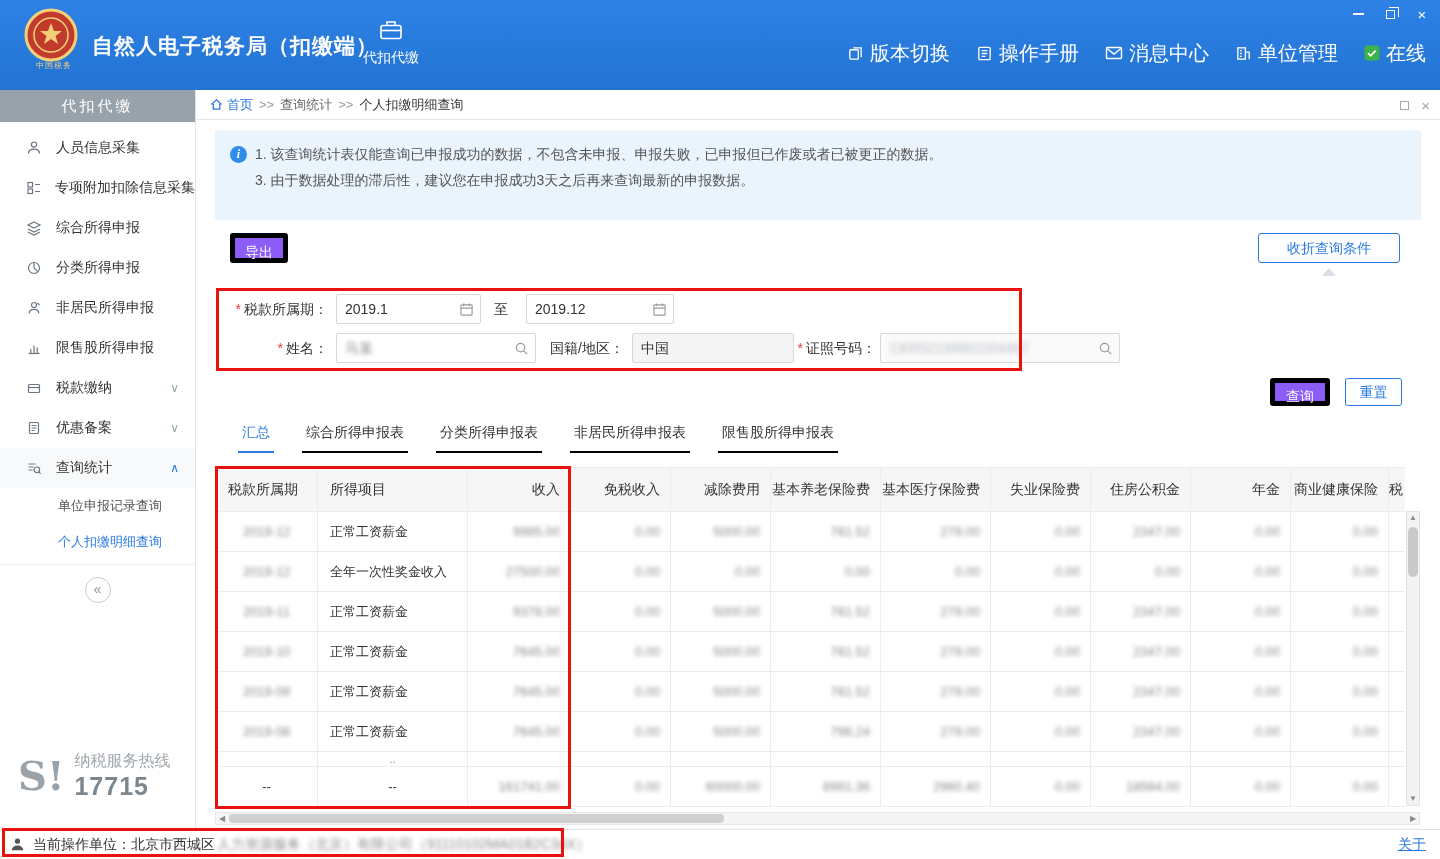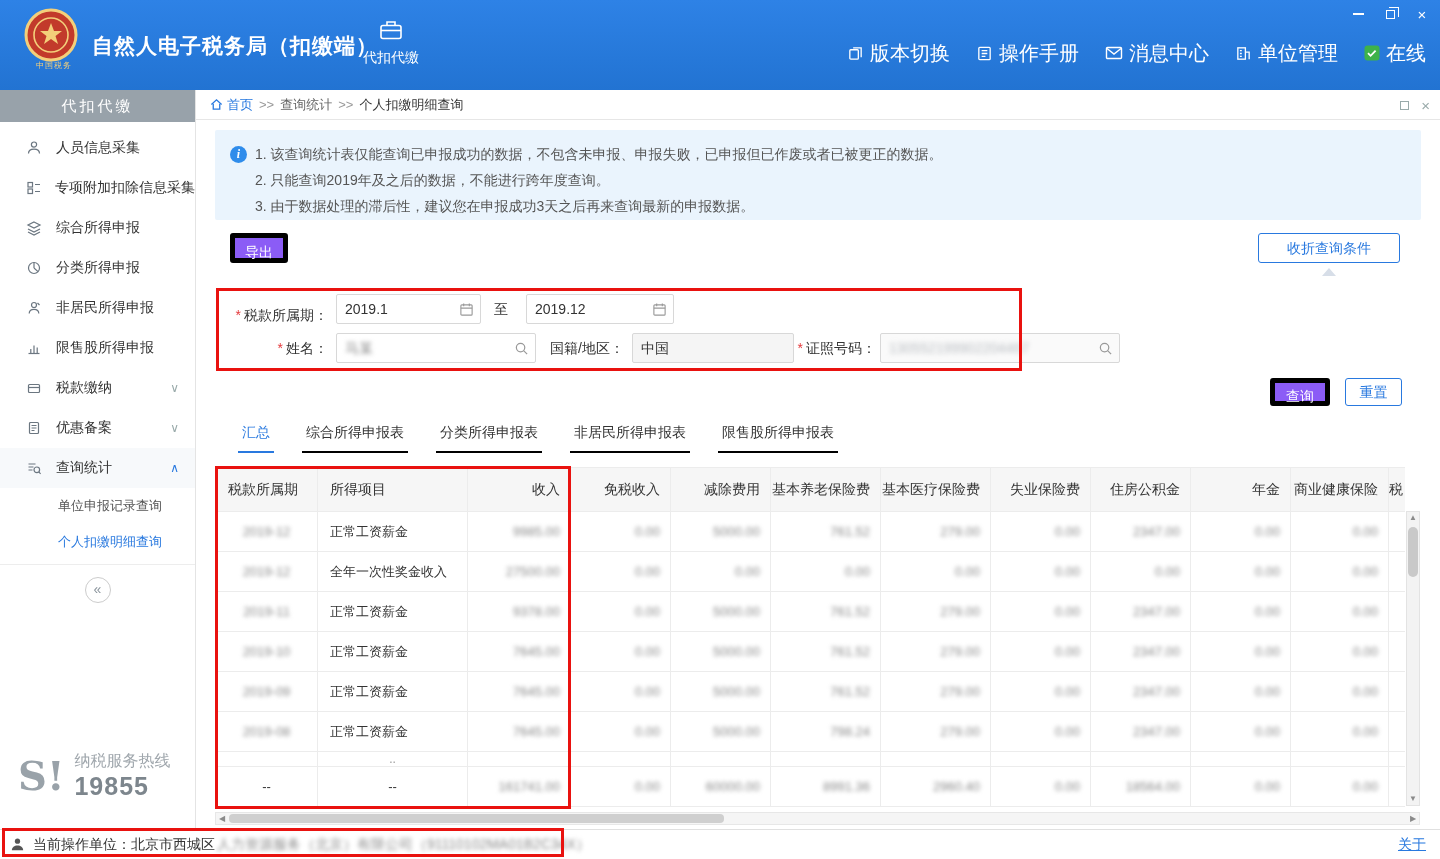--- a/index.html
+++ b/index.html
@@ -309,21 +309,21 @@
         </ul>
       </li>
     </ul>
     <div class="collapse-wrap">
       <span class="collapse-btn">«</span>
     </div>
     <div class="hotline">
       <span class="hotline-icon">S!</span>
       <span>
         <span class="hotline-label" style="display:block">纳税服务热线</span>
-        <span class="hotline-number" style="display:block">19855</span>
+        <span class="hotline-number" style="display:block">17715</span>
       </span>
     </div>
   </aside>
 
   <div class="crumbbar">
     <span class="crumb-home">
       <span>
         <svg width="13" height="13" viewBox="0 0 14 14" fill="none" stroke="#2979df" stroke-width="1.4">
           <path d="M1.5 7l5.5-5 5.5 5"></path>
             <path d="M3.5 6.2V12h7V6.2"></path>
@@ -341,29 +341,28 @@
         </span>
       <span class="ci-close">×</span>
     </span>
   </div>
 
   <section class="content">
 
     <div class="notice">
       <span class="info-icon">i</span>
       <div class="nline">1. 该查询统计表仅能查询已申报成功的数据，不包含未申报、申报失败，已申报但已作废或者已被更正的数据。</div>
-      <div class="nline">2. 只能查询2019年及之后的数据，不能进行跨年度查询。</div>
       <div class="nline">3. 由于数据处理的滞后性，建议您在申报成功3天之后再来查询最新的申报数据。</div>
     </div>
 
     <span class="btn btn-primary export-btn">导出</span>
     <span class="btn btn-ghost collapse-query-btn">收折查询条件</span>
     <span class="query-caret"></span>
 
-    <span class="flabel" style="left:16px;top:180px;width:116px"><span class="req">*</span><span>税款所属期：</span></span>
+    <span class="flabel" style="left:16px;top:174px;width:116px"><span class="req">*</span><span>税款所属期：</span></span>
     <span class="field" style="left:140px;top:174px;width:145px">
       <span>2019.1</span>
       <span class="ficon">
         <svg width="15" height="15" viewBox="0 0 16 16" fill="none" stroke="#999" stroke-width="1.2">
           <rect x="2" y="3" width="12" height="11" rx="1"></rect>
             <path d="M2 6.5h12M5 1.5v3M11 1.5v3"></path>
         </svg>
       </span>
     </span>
     <span class="at-label">至</span>

